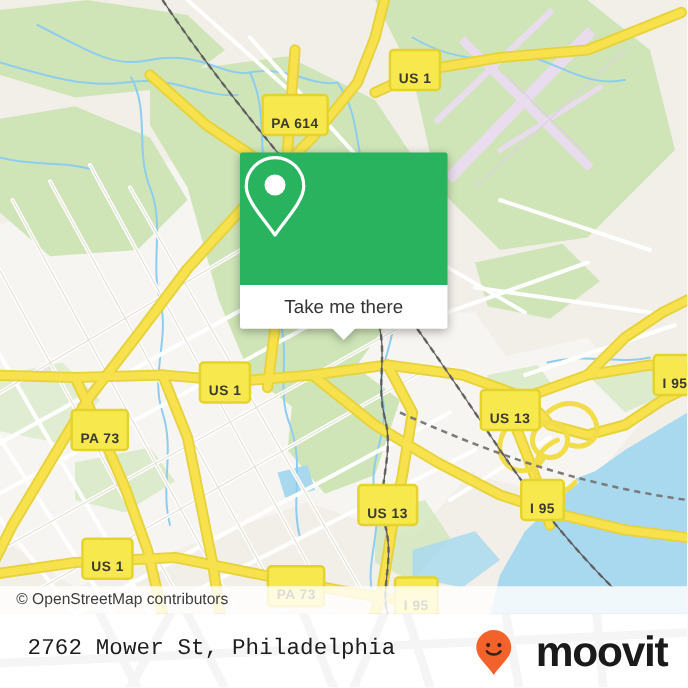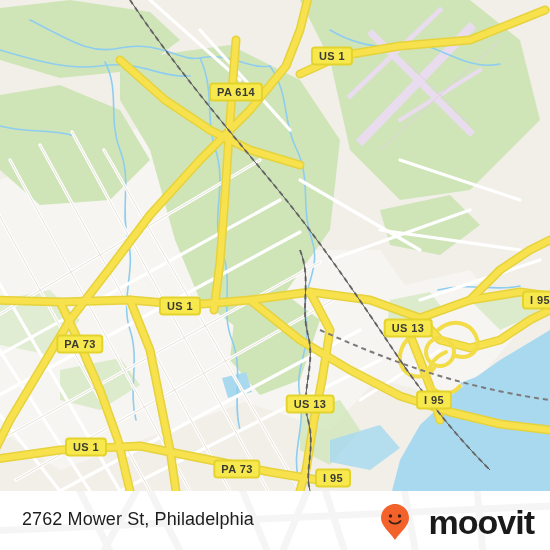--- a/index.html
+++ b/index.html
@@ -7,21 +7,21 @@
   #app{position:relative;width:550px;height:550px;overflow:hidden;background:#fff;}
 
   
   #map{position:absolute;left:0;top:0;width:550px;height:491px;overflow:hidden;background:#f2efe9;}
   #map svg{position:absolute;left:0;top:0;display:block;}
 
   
   .shield{position:absolute;transform:translate(-50%,-50%);
           background:#f7e94d;border:2px solid #e4d32c;border-radius:4px;
           color:#3a3a33;font-size:11px;font-weight:bold;letter-spacing:.4px;
-          padding:1px 6px 2px;white-space:nowrap;line-height:12px;
+          padding:16px 6px 2px;white-space:nowrap;line-height:12px;
           font-family:"Liberation Sans",sans-serif;}
 
   
   #attrib{position:absolute;left:0;bottom:0;width:550px;height:22px;
           background:rgba(255,255,255,.82);}
   #attrib span{position:absolute;left:13px;top:3px;font-size:12.5px;color:#3d3d3d;
                font-family:"Liberation Sans",sans-serif;}
 
   
   #popup{position:absolute;left:192px;top:122px;width:166px;
@@ -32,21 +32,21 @@
                display:flex;align-items:center;justify-content:center;}
   #popup .foot span{font-size:15px;color:#333;font-family:"Liberation Sans",sans-serif;}
   #popup .tail{position:absolute;left:50%;bottom:-9px;margin-left:-10px;
                width:0;height:0;border-left:10px solid transparent;
                border-right:10px solid transparent;border-top:10px solid #fff;}
 
   
   #footer{position:absolute;left:0;top:491px;width:550px;height:59px;background:#fff;overflow:hidden;}
   #footer .wm{position:absolute;left:0;top:-80px;opacity:.5;}
   #address{position:absolute;left:22px;top:18px;font-size:18px;color:#1d1d1d;
-           font-family:Liberation Sans, sans-serif;letter-spacing:.1px;}
+           font-family:Liberation Mono, monospace;letter-spacing:.1px;}
   #logo{position:absolute;right:16px;top:12px;display:flex;align-items:center;gap:19px;}
   #logo .word{font-size:34px;line-height:34px;color:#1a1a1a;font-weight:bold;
               letter-spacing:-1px;font-family:"Liberation Sans",sans-serif;}
 </style>
 </head>
 <body>
 
 <div id="app">
 
   <div id="map">
@@ -210,21 +210,36 @@
         <div class="shield" style="left: 408px; top: 328px;">US 13</div>
         <div class="shield" style="left: 540px; top: 300px;">I 95</div>
         <div class="shield" style="left: 80px; top: 344px;">PA 73</div>
         <div class="shield" style="left: 310px; top: 404px;">US 13</div>
         <div class="shield" style="left: 434px; top: 400px;">I 95</div>
         <div class="shield" style="left: 86px; top: 447px;">US 1</div>
         <div class="shield" style="left: 237px; top: 469px;">PA 73</div>
         <div class="shield" style="left: 333px; top: 478px;">I 95</div>
       </div>
 
-
+    <div id="popup">
+      <div class="head">
+        <svg width="56" height="70" viewBox="0 0 56 70">
+          <path d="M28 4 C15.3 4 5 14.3 5 27 C5 39 20 54 28 66 C36 54 51 39 51 27 C51 14.3 40.7 4 28 4 Z" fill="none" stroke="#ffffff" stroke-width="2.6" stroke-linejoin="round"></path>
+          <circle cx="28" cy="26" r="8.4" fill="#ffffff"></circle>
+        </svg>
+      </div>
+      <div class="foot">
+        <span>Take me there</span>
+      </div>
+      <div class="tail"></div>
+    </div>
+
+    <div id="attrib">
+      <span>© OpenStreetMap contributors</span>
+    </div>
   </div>
 
   <div id="footer">
     <svg class="wm" width="550" height="220" viewBox="0 0 550 220">
       <g stroke="#ececec" fill="none" stroke-width="7">
         <line x1="40" y1="0" x2="150" y2="220"></line>
         <line x1="110" y1="0" x2="220" y2="220"></line>
         <line x1="210" y1="0" x2="300" y2="220"></line>
         <line x1="300" y1="0" x2="370" y2="220"></line>
         <line x1="390" y1="0" x2="430" y2="220"></line>

